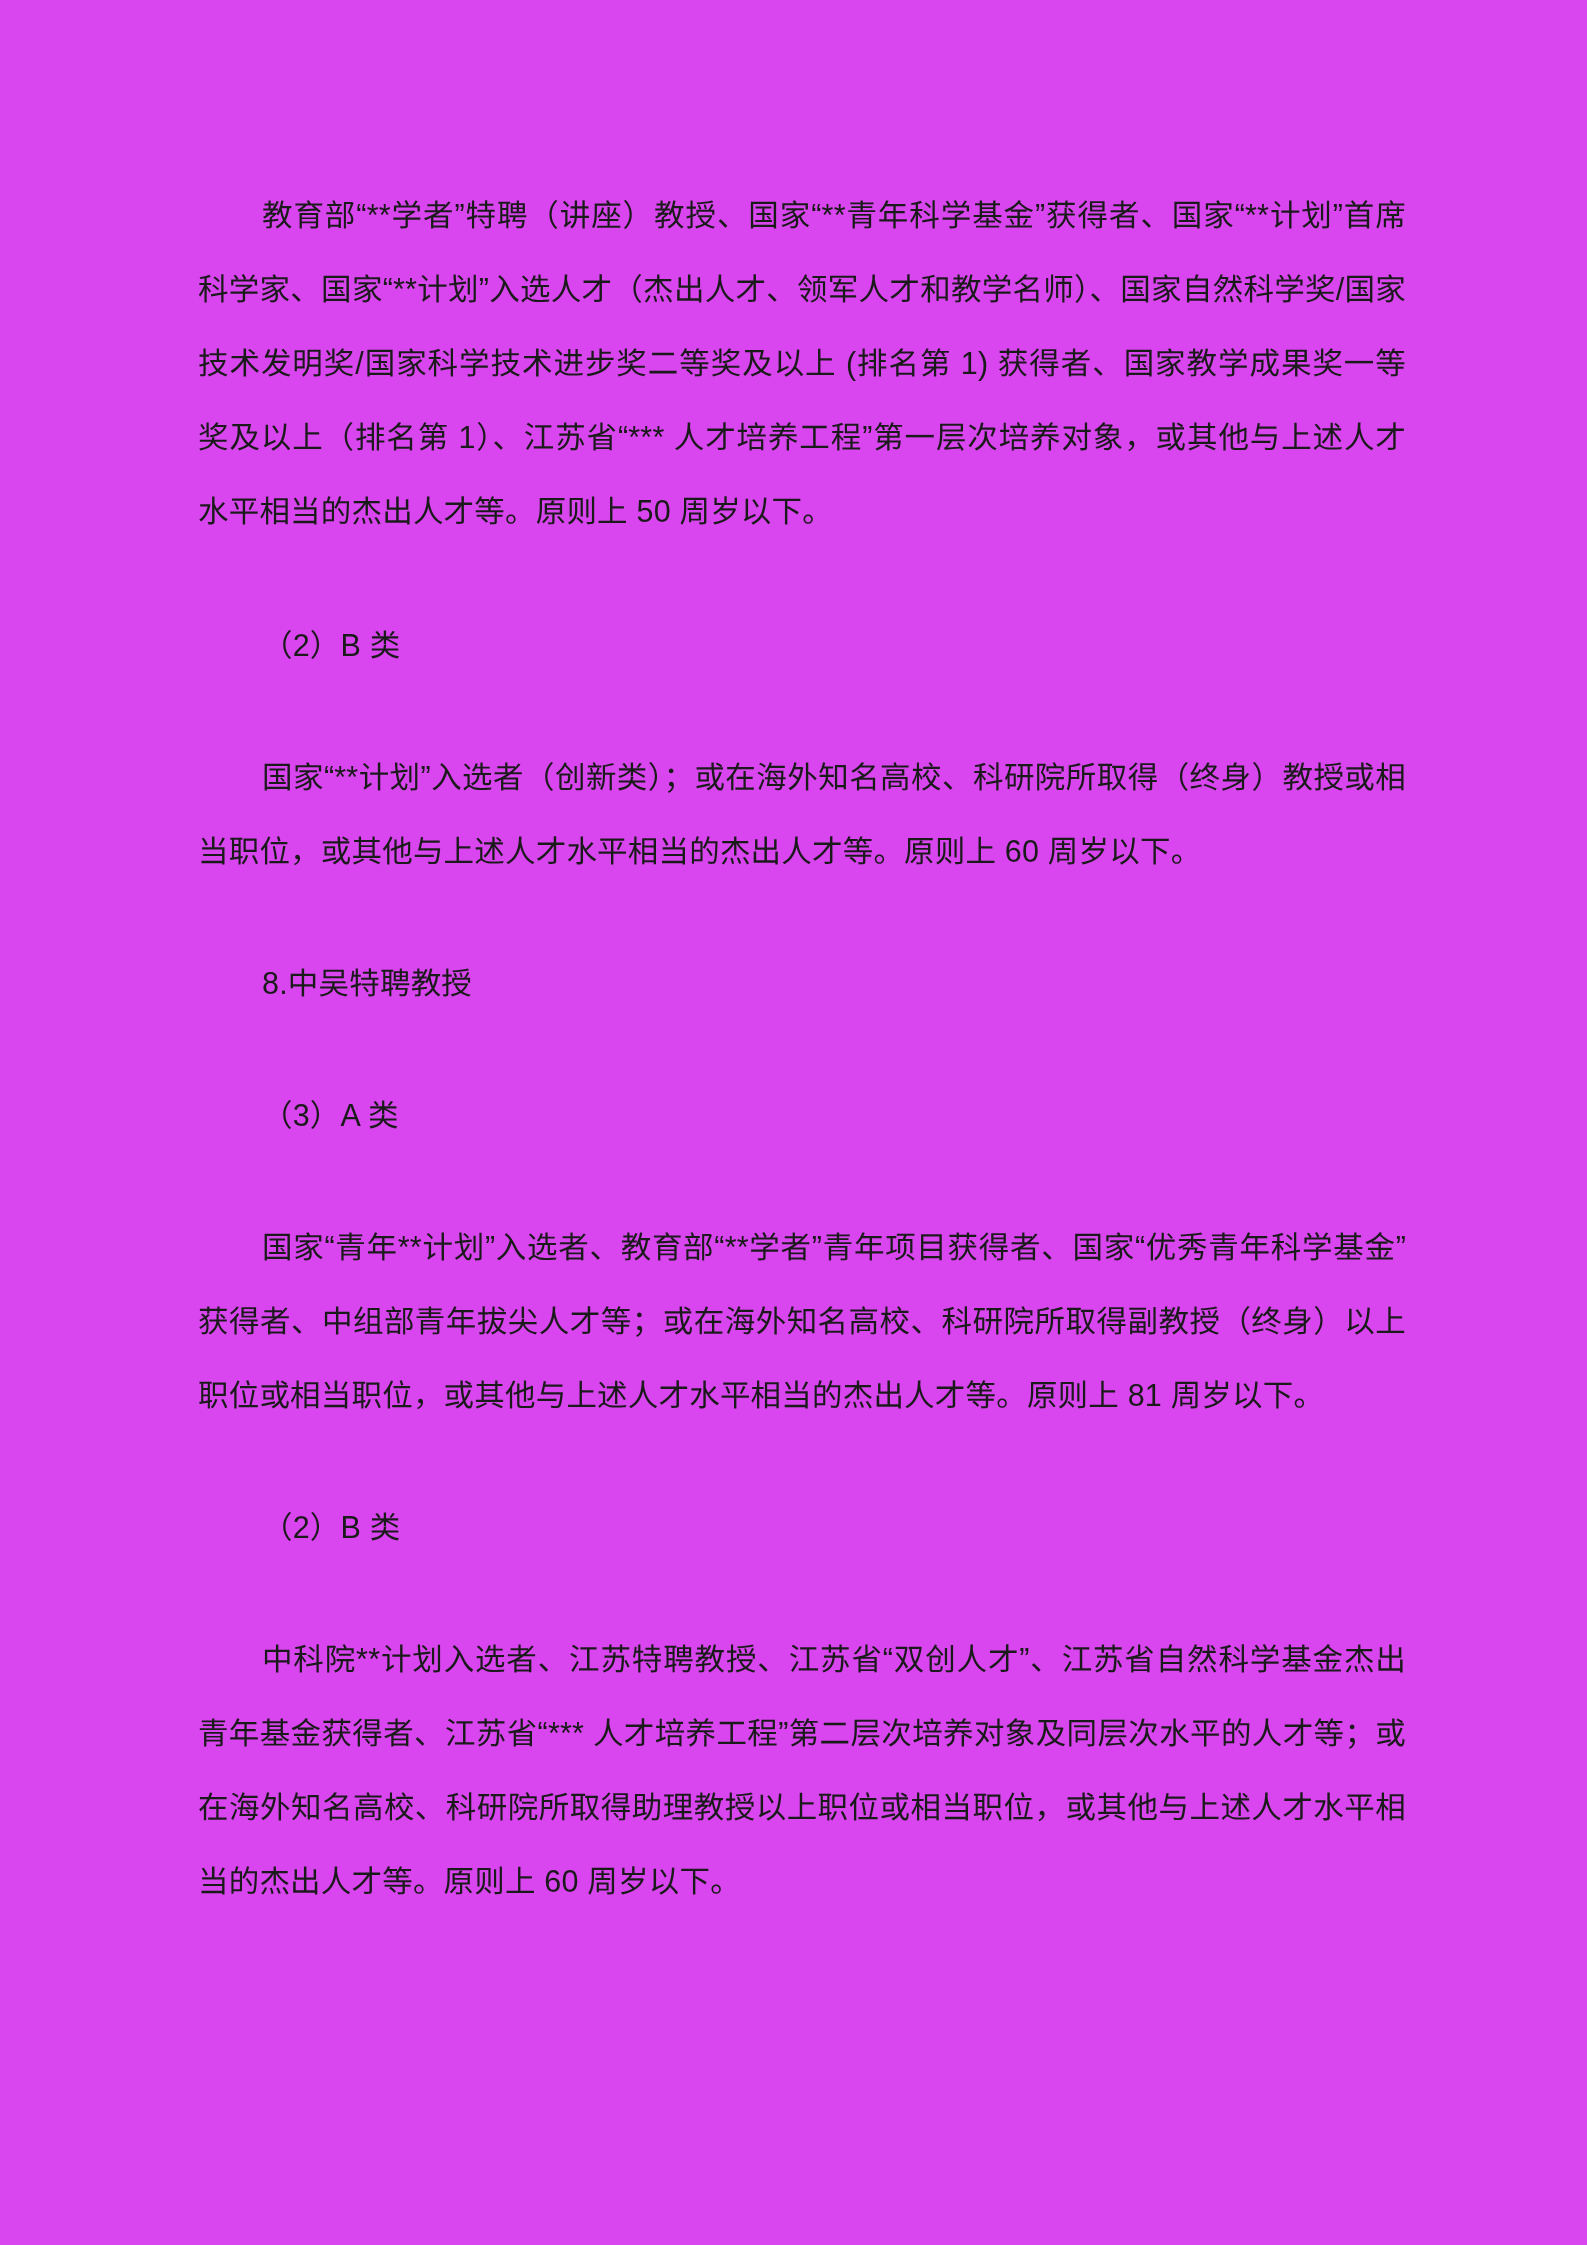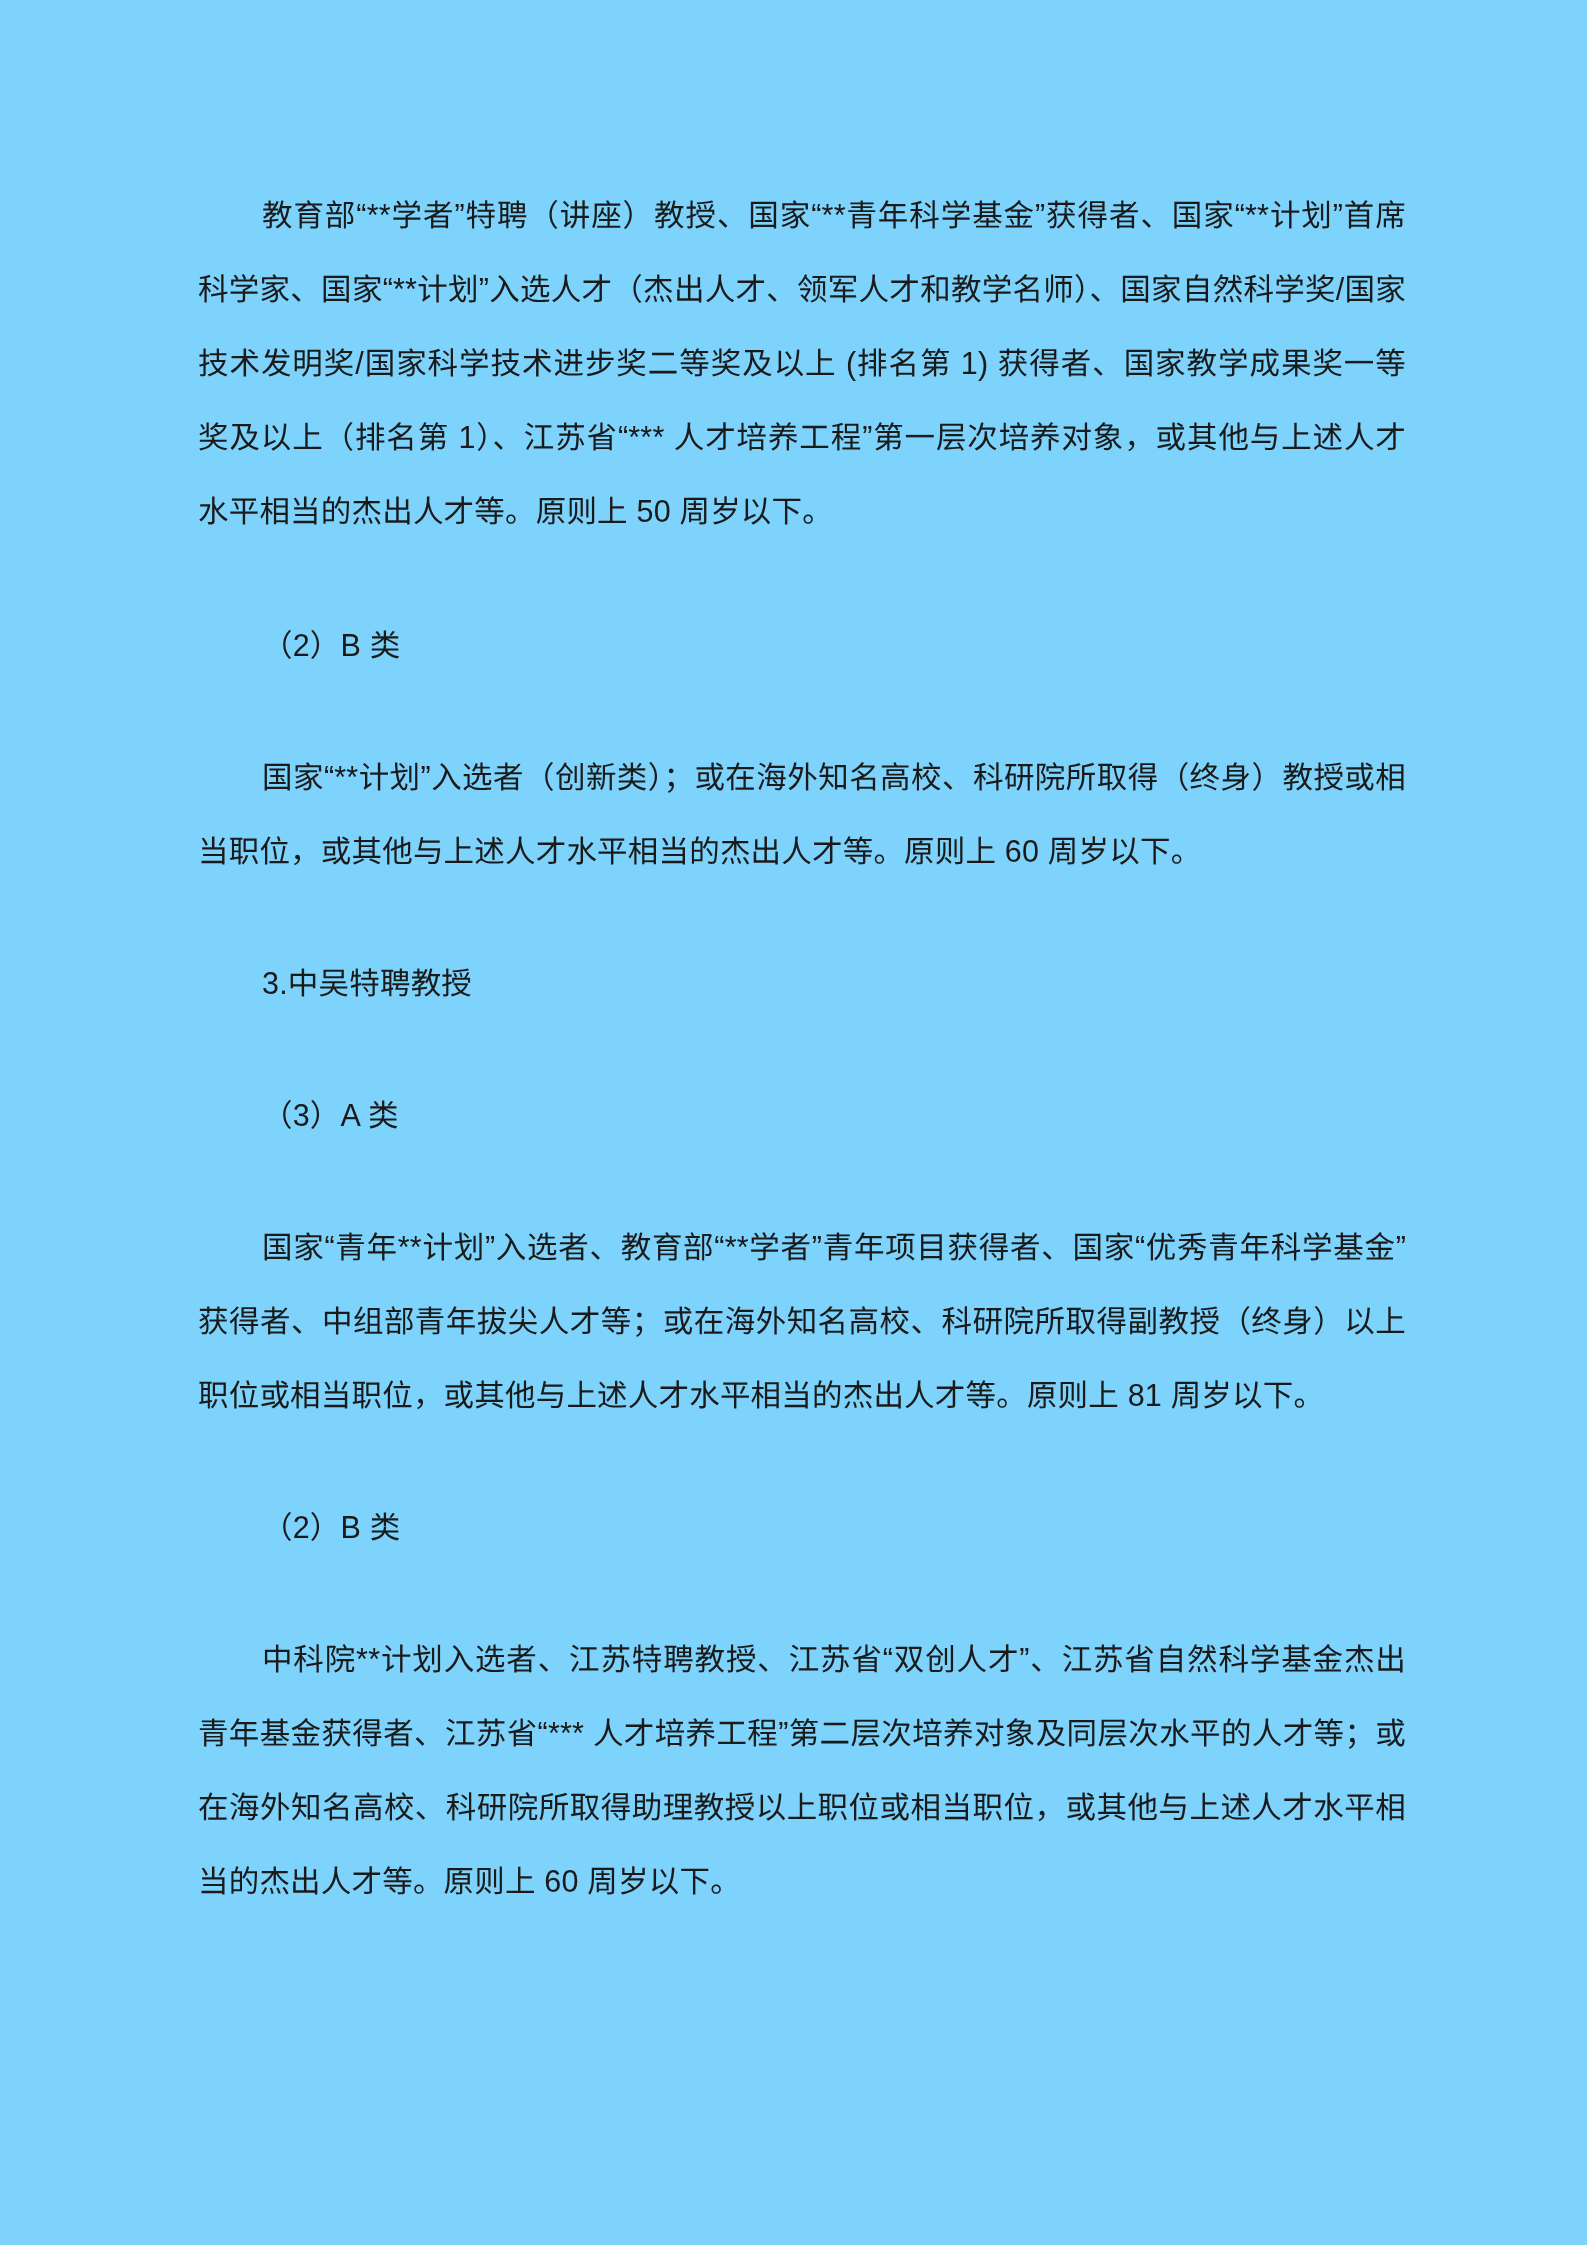--- a/index.html
+++ b/index.html
@@ -6,21 +6,21 @@
   html, body {
     margin: 0;
     padding: 0;
     background: #ffffff;
   }
   .page {
     position: relative;
     width: 1587px;
     height: 2245px;
     margin: 0 auto;
-    background: #7dd3fc;
+    background: #d946ef;
     box-sizing: border-box;
     overflow: hidden;
   }
   .content {
     position: absolute;
     left: 198px;
     top: 178px;
     width: 1208px;
   }
   .para {
@@ -54,21 +54,21 @@
     <div class="gap-lg"></div>
 
     <p class="para heading">（2）B 类</p>
 
     <div class="gap-md"></div>
 
     <p class="para body">国家“**计划”入选者（创新类）；或在海外知名高校、科研院所取得（终身）教授或相当职位，或其他与上述人才水平相当的杰出人才等。原则上 60 周岁以下。</p>
 
     <div class="gap-md"></div>
 
-    <p class="para heading">3.中吴特聘教授</p>
+    <p class="para heading">8.中吴特聘教授</p>
 
     <div class="gap-md"></div>
 
     <p class="para heading">（3）A 类</p>
 
     <div class="gap-md"></div>
 
     <p class="para body">国家“青年**计划”入选者、教育部“**学者”青年项目获得者、国家“优秀青年科学基金”获得者、中组部青年拔尖人才等；或在海外知名高校、科研院所取得副教授（终身）以上职位或相当职位，或其他与上述人才水平相当的杰出人才等。原则上 81 周岁以下。</p>
 
     <div class="gap-md"></div>

